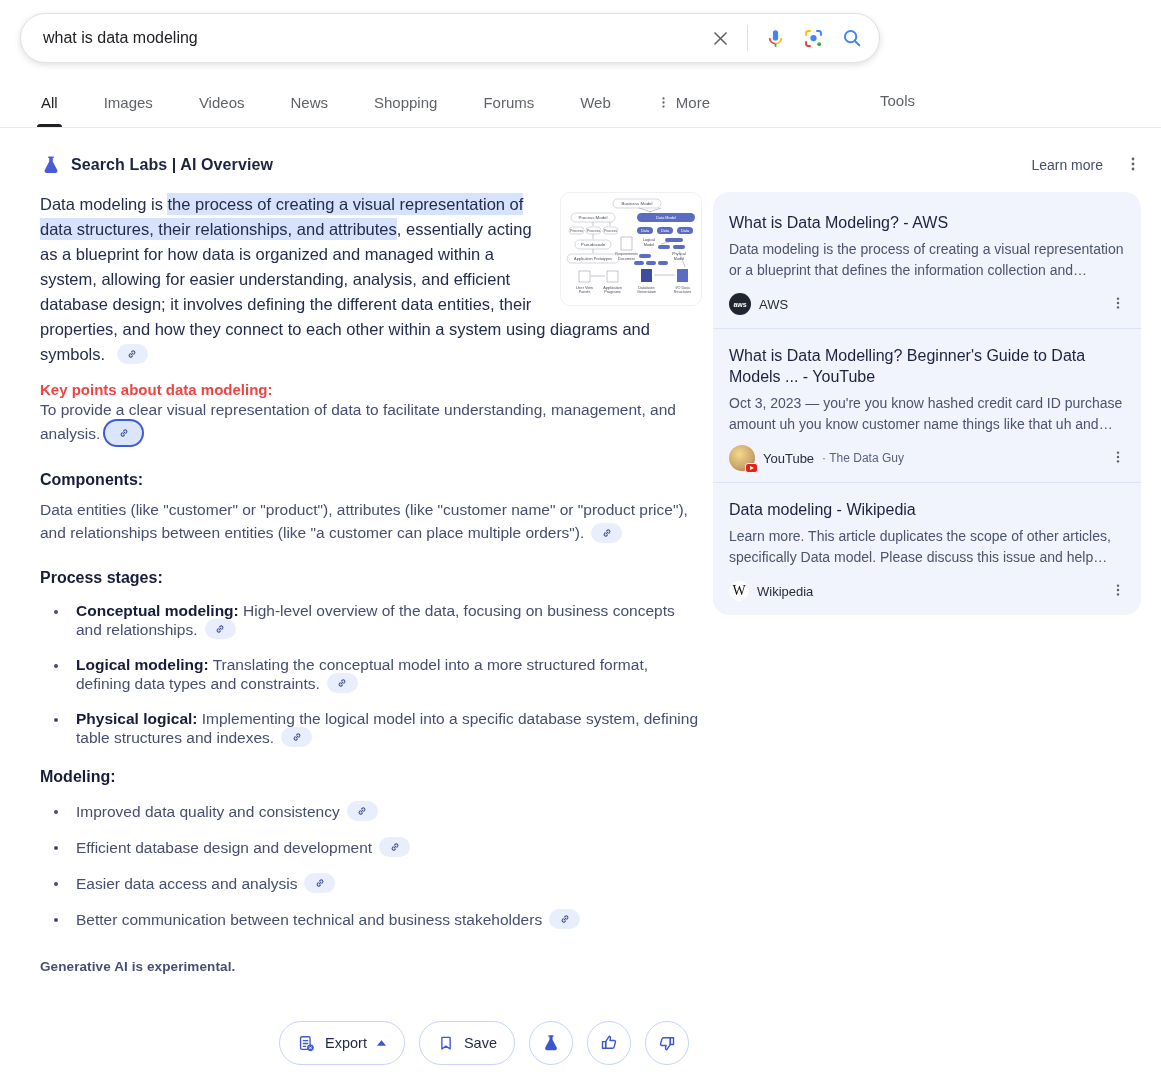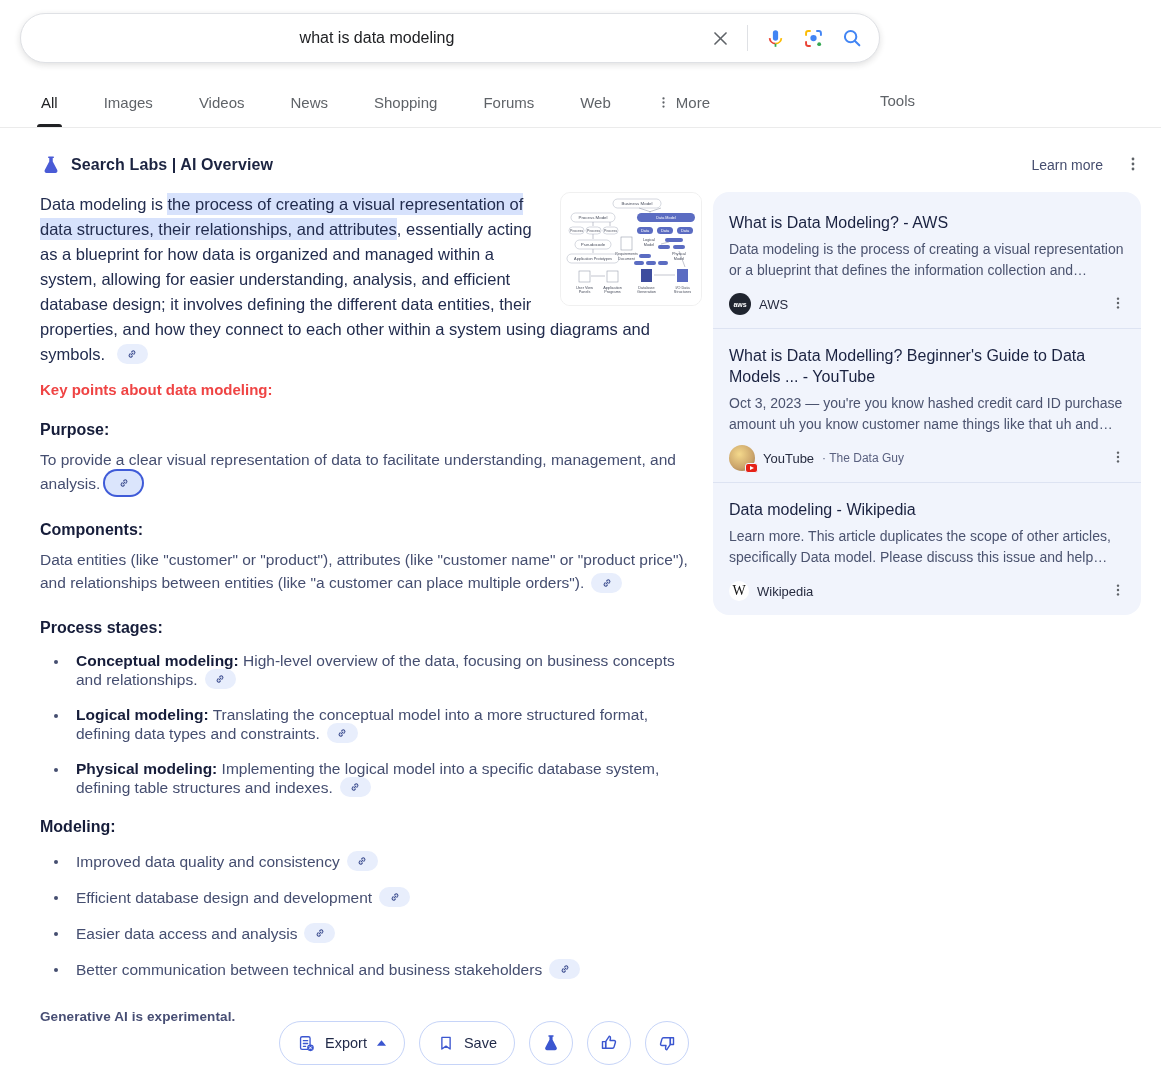--- a/index.html
+++ b/index.html
@@ -4,21 +4,21 @@
 <style>
   * { box-sizing: border-box; margin: 0; padding: 0; }
   html,body { background:#fff; }
   body { font-family: "Liberation Sans", "DejaVu Sans", sans-serif; }
   .page { position: relative; width: 1161px; height: 1079px; background: #fff; overflow: hidden; }
 
   
   .search-bar { position: absolute; left: 20px; top: 13px; width: 860px; height: 50px;
     border: 1px solid #dfe1e5; border-radius: 25px; background: #fff;
     box-shadow: 0 2px 6px rgba(32,33,36,.14); display: flex; align-items: center; padding: 0 16px 0 22px; }
-  .search-input { flex: 1; border: none; outline: none; font: 16px "Liberation Sans", sans-serif; color: #202124; background: transparent; text-align: center; }
+  .search-input { flex: 1; border: none; outline: none; font: 16px "Liberation Sans", sans-serif; color: #202124; background: transparent; }
   .sb-icons { display: flex; align-items: center; gap: 17px; }
   .icon-btn { background: none; border: none; cursor: pointer; display: flex; align-items: center; justify-content: center; padding: 0; }
   .vdiv { width: 1px; height: 26px; background: #dfe1e5; }
 
   
   .tabs { position: absolute; left: 40px; top: 90px; right: 0; height: 37px; display: flex; gap: 44px; font-size: 15px; color: #5f6368; }
   .tab { display: flex; align-items: center; gap: 6px; padding: 2px 1px 14px; cursor: pointer; position: relative; }
   .tab.active { color: #202124; }
   .tab.active::after { content:""; position: absolute; left: -3px; right: -3px; bottom: 0; height: 3px; background: #202124; border-radius: 3px 3px 0 0; }
   .tools { position: absolute; left: 840px; top: 2px; cursor: pointer; color: #5f6368; }
@@ -274,21 +274,20 @@
       <span>Data modeling is </span><mark class="hl">the process of creating a visual representation of data structures, their relationships, and attributes</mark><span>, essentially acting as a blueprint for how data is organized and managed within a system, allowing for easier understanding, analysis, and efficient database design; it involves defining the different data entities, their properties, and how they connect to each other within a system using diagrams and symbols.</span>
       <button class="chip">
           <svg>
             <use href="#link-ico"></use>
           </svg>
         </button>
     </p>
 
     <h2 class="kp-heading">Key points about data modeling:</h2>
 
-    <h3 class="sub-h">Purpose:</h3>
     <p class="body-p"><span>To provide a clear visual representation of data to facilitate understanding, management, and analysis.</span><button class="chip focused">
           <svg>
             <use href="#link-ico"></use>
           </svg>
         </button></p>
 
     <h3 class="sub-h">Components:</h3>
     <p class="body-p"><span>Data entities (like "customer" or "product"), attributes (like "customer name" or "product price"), and relationships between entities (like "a customer can place multiple orders").</span><button class="chip">
           <svg>
             <use href="#link-ico"></use>
@@ -300,21 +299,21 @@
       <li><b>Conceptual modeling:</b><span> High-level overview of the data, focusing on business concepts and relationships.</span><button class="chip">
             <svg>
               <use href="#link-ico"></use>
             </svg>
           </button></li>
       <li><b>Logical modeling:</b><span> Translating the conceptual model into a more structured format, defining data types and constraints.</span><button class="chip">
             <svg>
               <use href="#link-ico"></use>
             </svg>
           </button></li>
-      <li><b>Physical modeling:</b><span> Implementing the logical model into a specific database system, defining table structures and indexes.</span><button class="chip">
+      <li><b>Physical logical:</b><span> Implementing the logical model into a specific database system, defining table structures and indexes.</span><button class="chip">
             <svg>
               <use href="#link-ico"></use>
             </svg>
           </button></li>
     </ul>
 
     <h3 class="sub-h" style="margin-top:18px">Modeling:</h3>
     <ul class="ai-list benefits">
       <li><span>Improved data quality and consistency</span><button class="chip">
             <svg>

